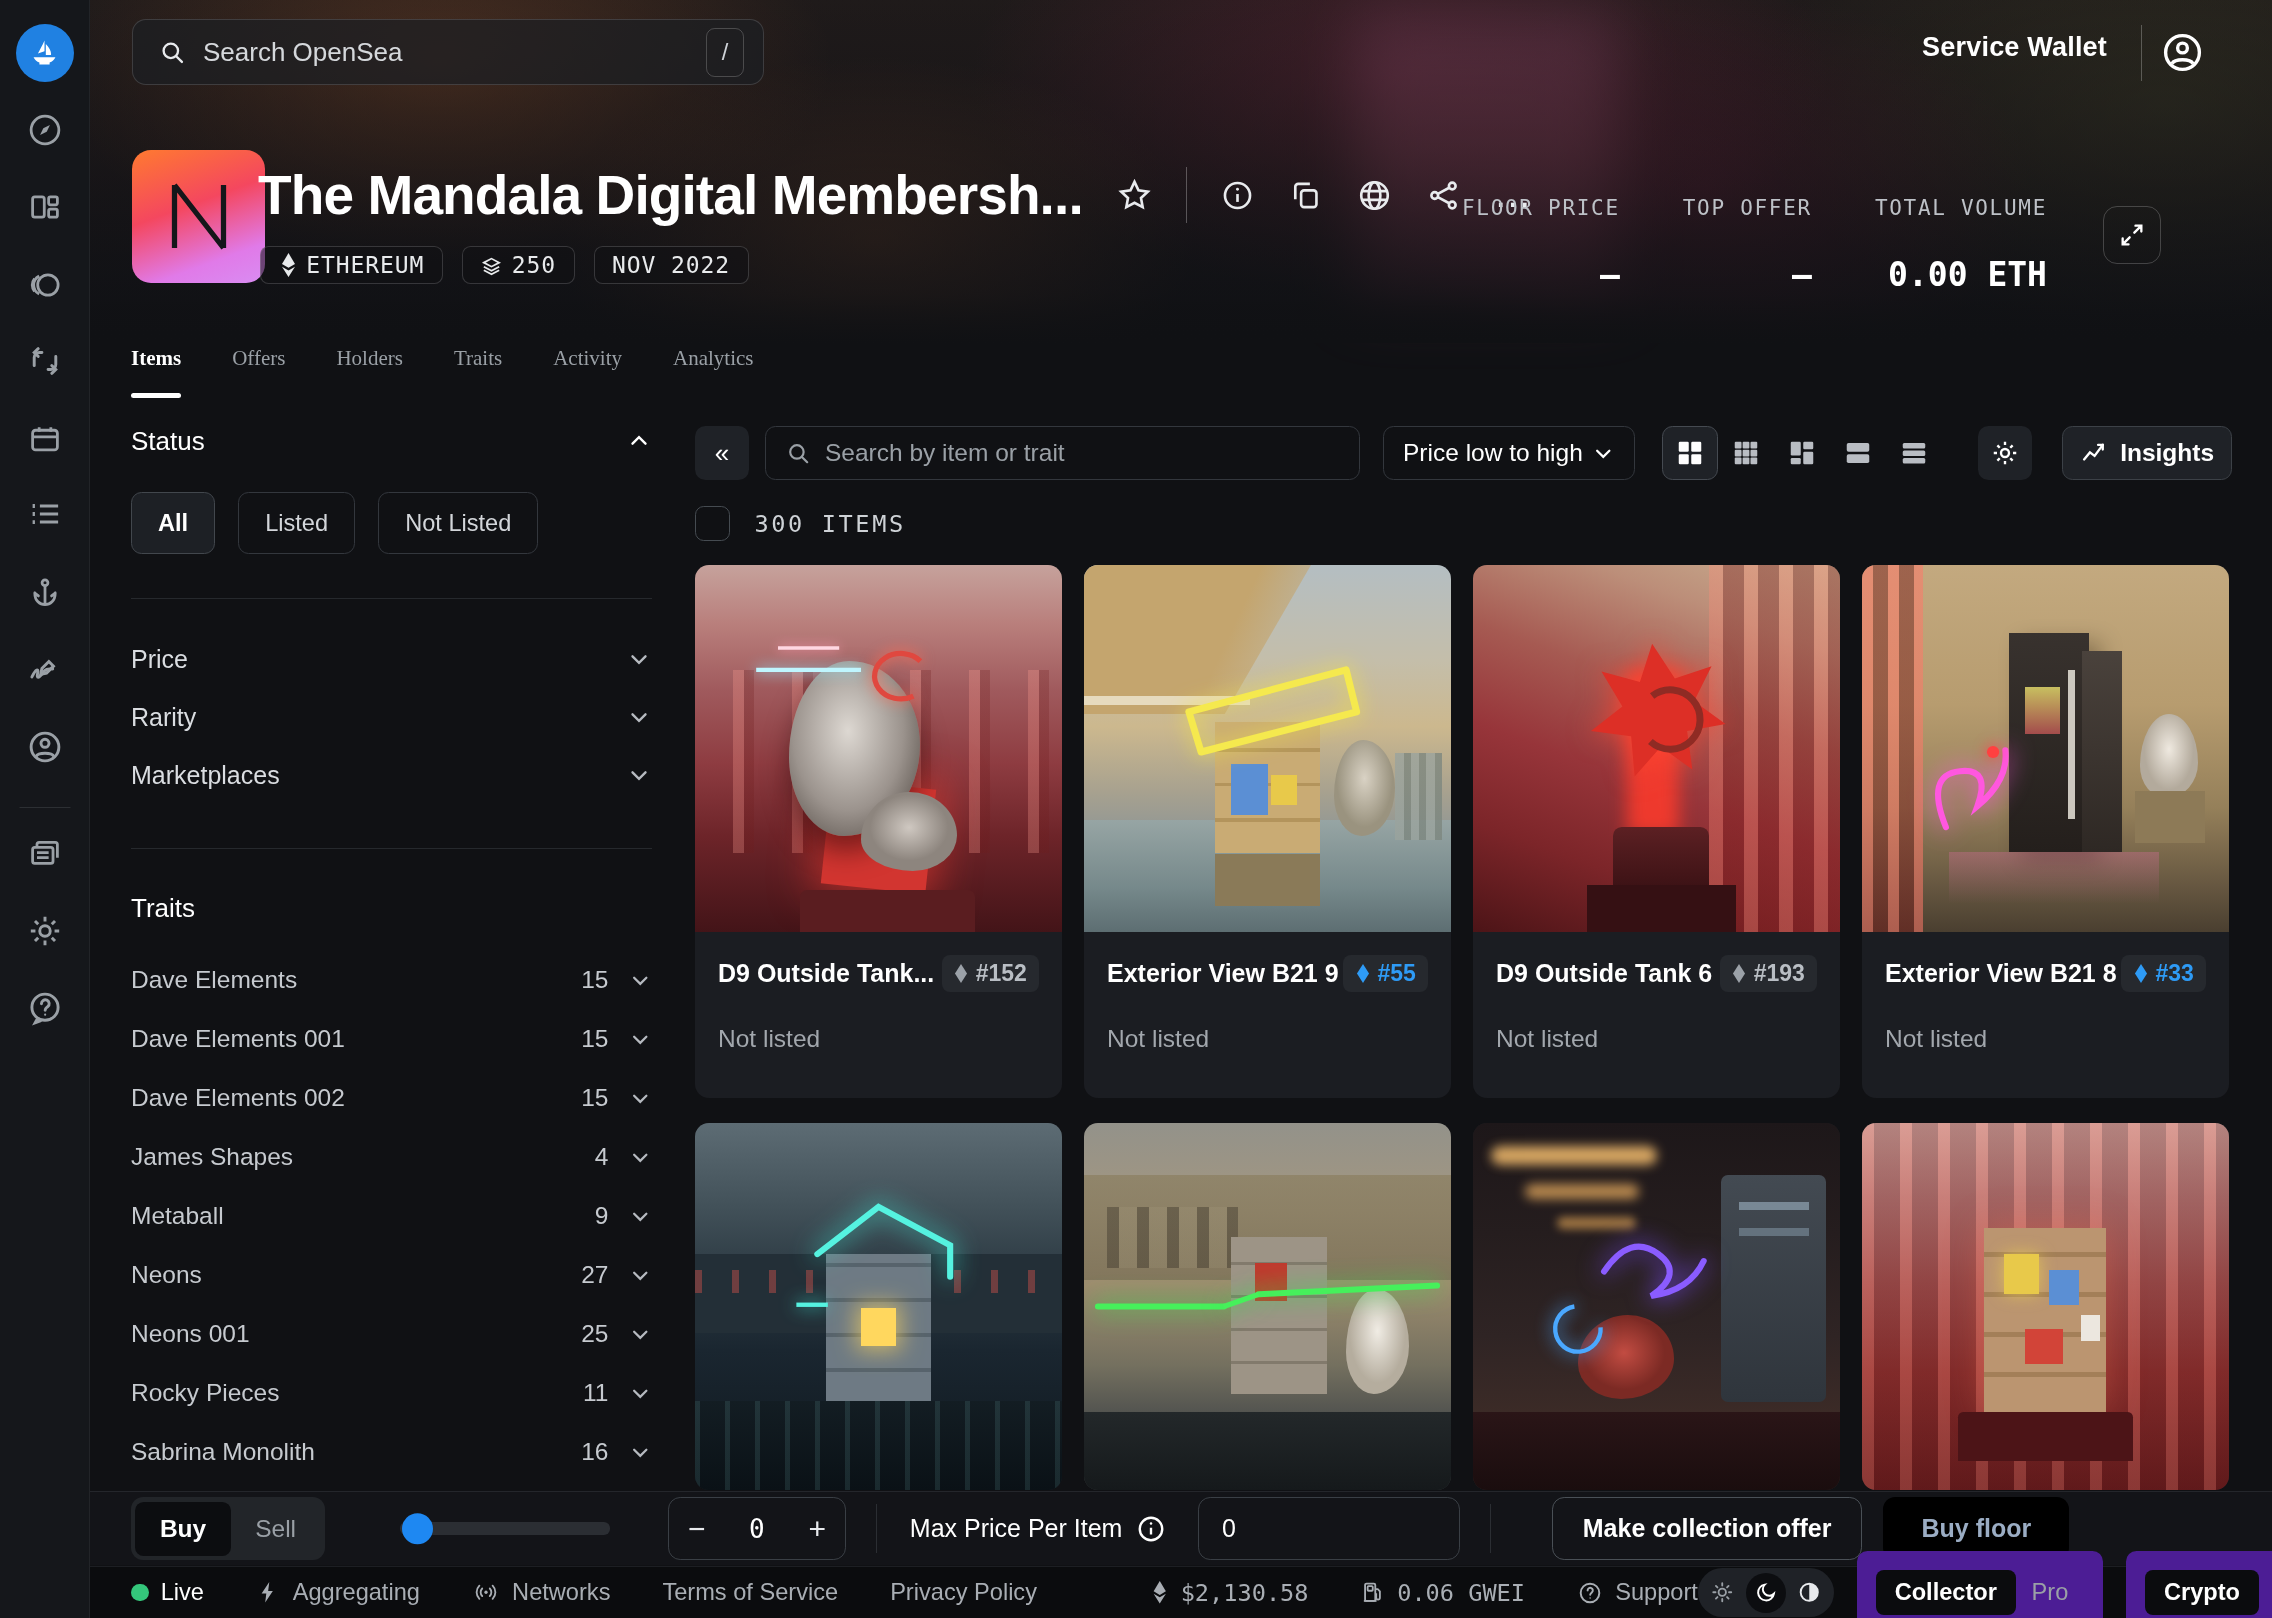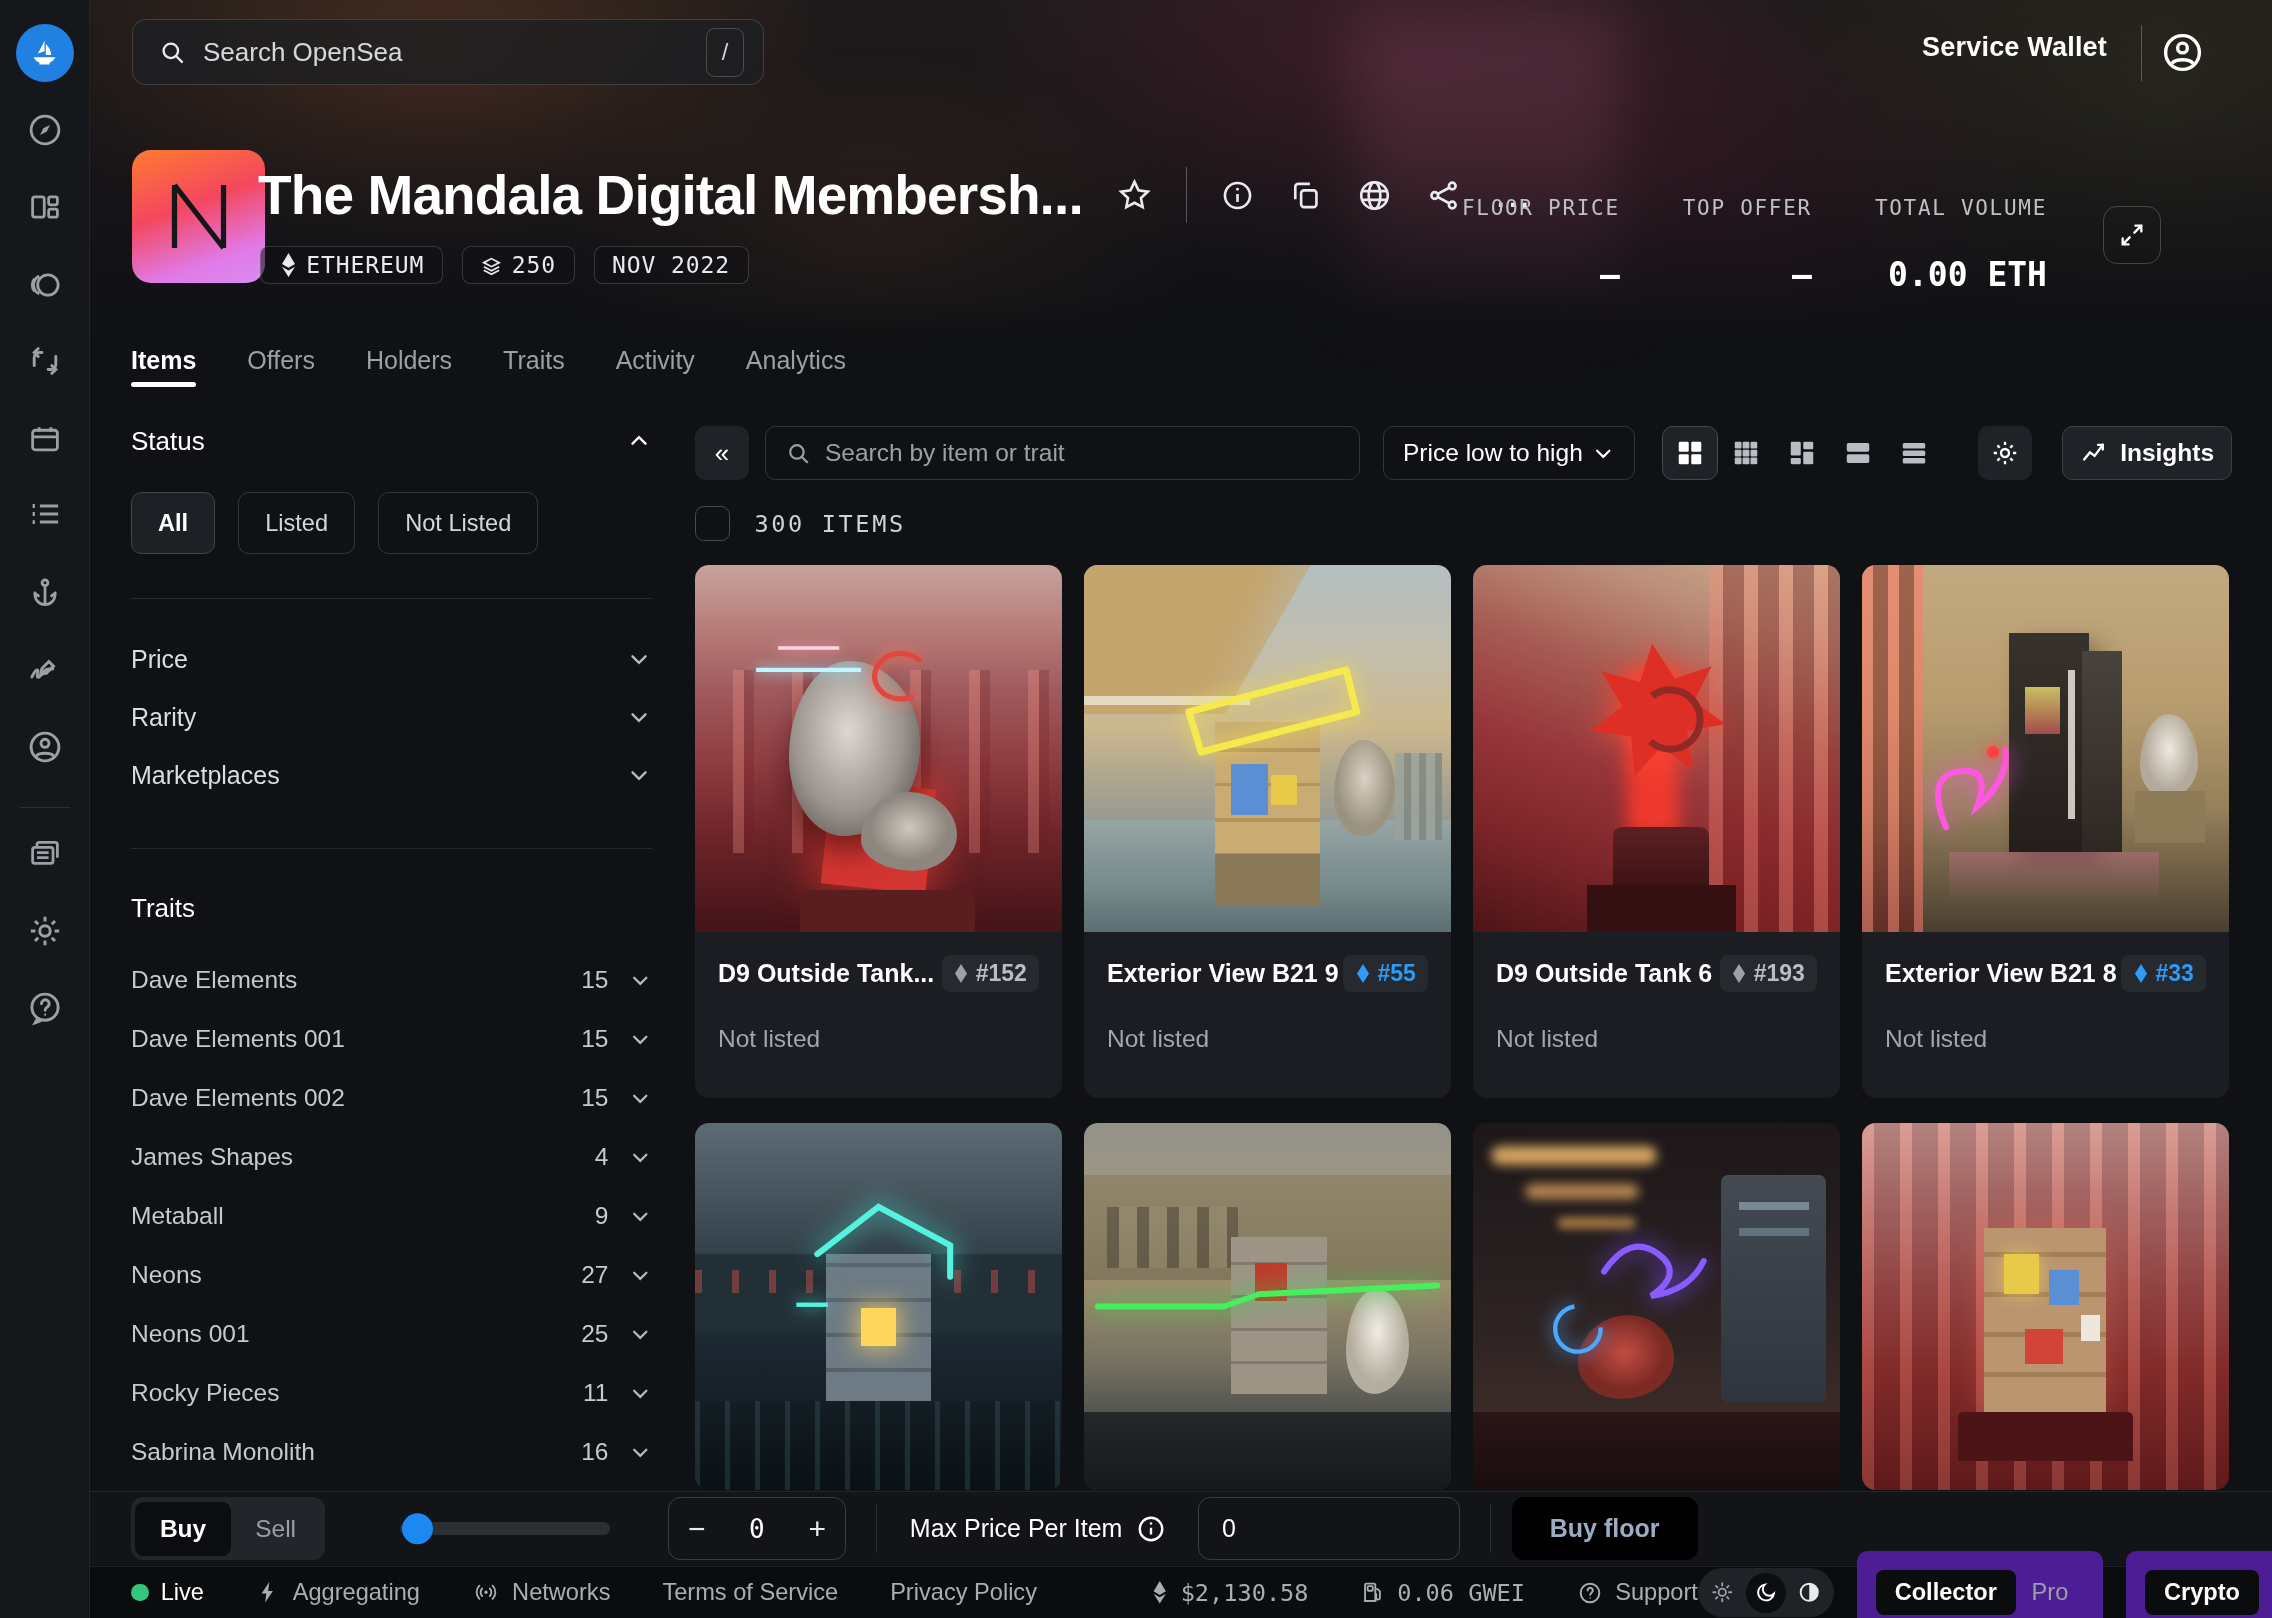--- a/index.html
+++ b/index.html
@@ -52,21 +52,21 @@
   .badge-row { position:absolute; left:260px; top:246px; display:flex; gap:19px; z-index:31; }
   .hdr-badge { height:38px; display:flex; align-items:center; gap:8.7px; padding:0 17.5px; border-radius:8.7px;
     background:rgba(16,17,20,.55); border:0.9px solid rgba(255,255,255,.16); color:#e8eaec; font-size:23px; letter-spacing:0.9px; }
   .stats-row { position:absolute; right:226px; top:196px; display:flex; gap:63px; z-index:31; text-align:right; }
   .stat-label { font-size:21px; letter-spacing:1.7px; color:#bdc1c7; }
   .stat-value { margin-top:35px; font-size:33px; font-weight:bold; color:#fff; }
   .expand-btn { position:absolute; right:112px; top:206px; width:58px; height:58px; border-radius:14px; border:0.9px solid rgba(255,255,255,.2); display:flex; align-items:center; justify-content:center; color:#fff; cursor:pointer; z-index:31; }
 
   
   .tabs { position:absolute; left:131px; top:346px; display:flex; gap:51px; z-index:31; }
-  .tab { font-size:25px; color:#9aa0a6; cursor:pointer; padding-bottom:12px; position:relative; }
+  .tab { font-size:21px; color:#9aa0a6; cursor:pointer; padding-bottom:27px; position:relative;font-family:Liberation Serif, serif; }
   .tab.active { color:#fff; font-weight:bold; }
   .tab.active::after { content:""; position:absolute; left:0; right:0; bottom:0; height:5.2px; border-radius:2.6px; background:#fff; }
 
   
   .filters { position:absolute; left:131px; top:420px; width:521px; z-index:10; }
   .status-head { display:flex; justify-content:space-between; align-items:center; height:42px; cursor:pointer; }
   .status-head .lbl { font-size:26px; color:#fff; }
   .pill-row { margin-top:30px; display:flex; gap:23px; }
   .pill { height:62px; border-radius:10.5px; display:flex; align-items:center; padding:0 26px; font-size:23.6px; cursor:pointer; }
   .pill.active { background:#1d2025; border:0.9px solid #42474d; color:#fff; font-weight:bold; }
@@ -769,20 +769,21 @@
             <circle cx="12" cy="12" r="9"></circle>
             <path d="M12 11v5.4"></path>
             <circle cx="12" cy="7.6" r="1" fill="#fff" stroke="none"></circle>
           </svg>
         </span>
     </div>
     <div class="price-input">
       <input type="text" value="0" style="">
     </div>
     <div class="v-div"></div>
+    <div class="offer-btn">Make collection offer</div>
     <div class="buyfloor-btn">Buy floor</div>
   </div>
 
   <footer class="footer">
     <div class="foot-item">
       <span class="live-dot"></span>
       <span class="live-lbl">Live</span>
     </div>
     <div class="foot-div"></div>
     <div class="foot-item">

